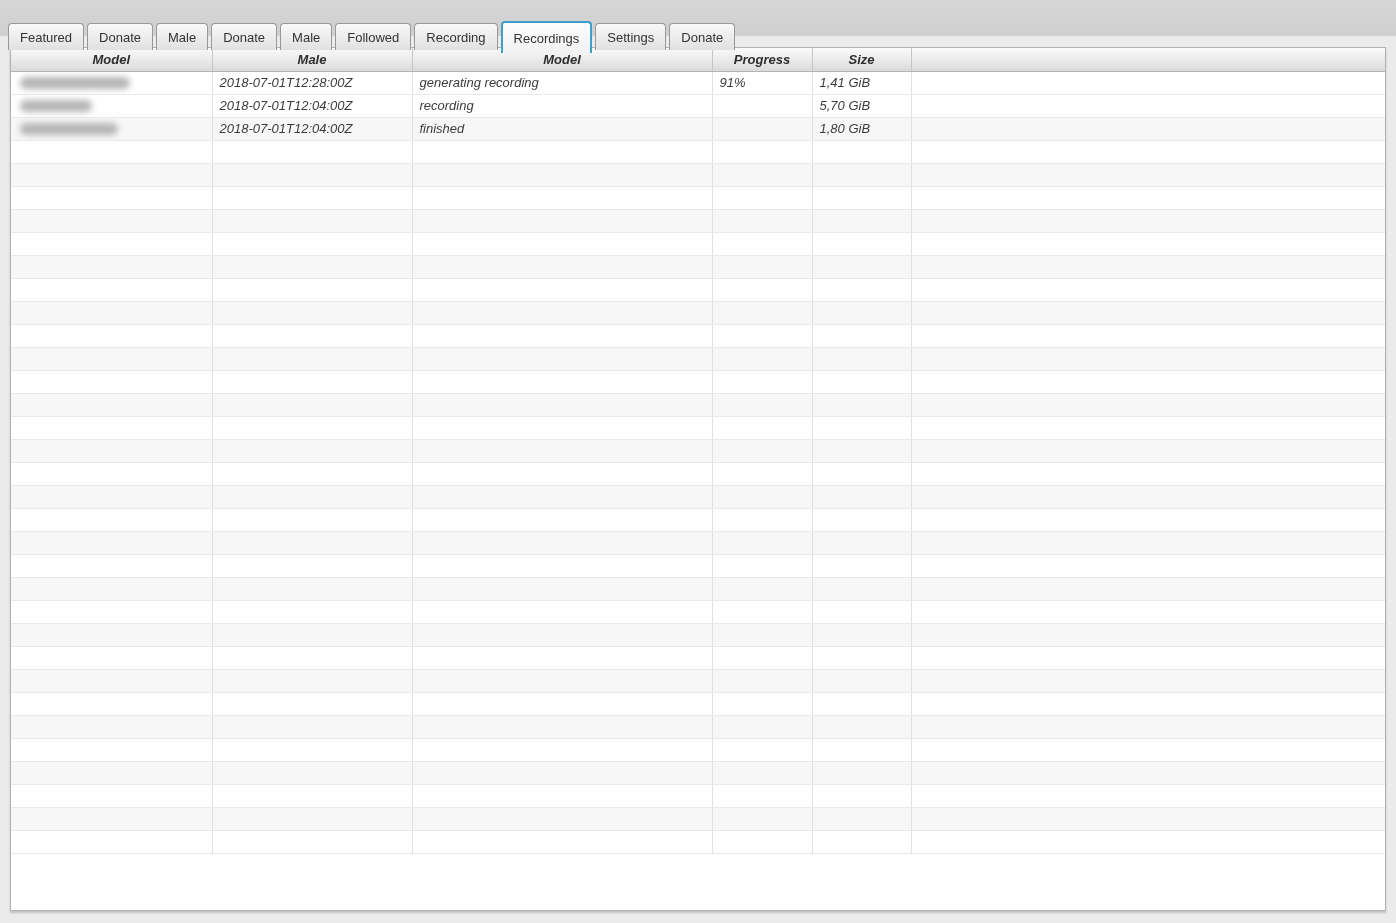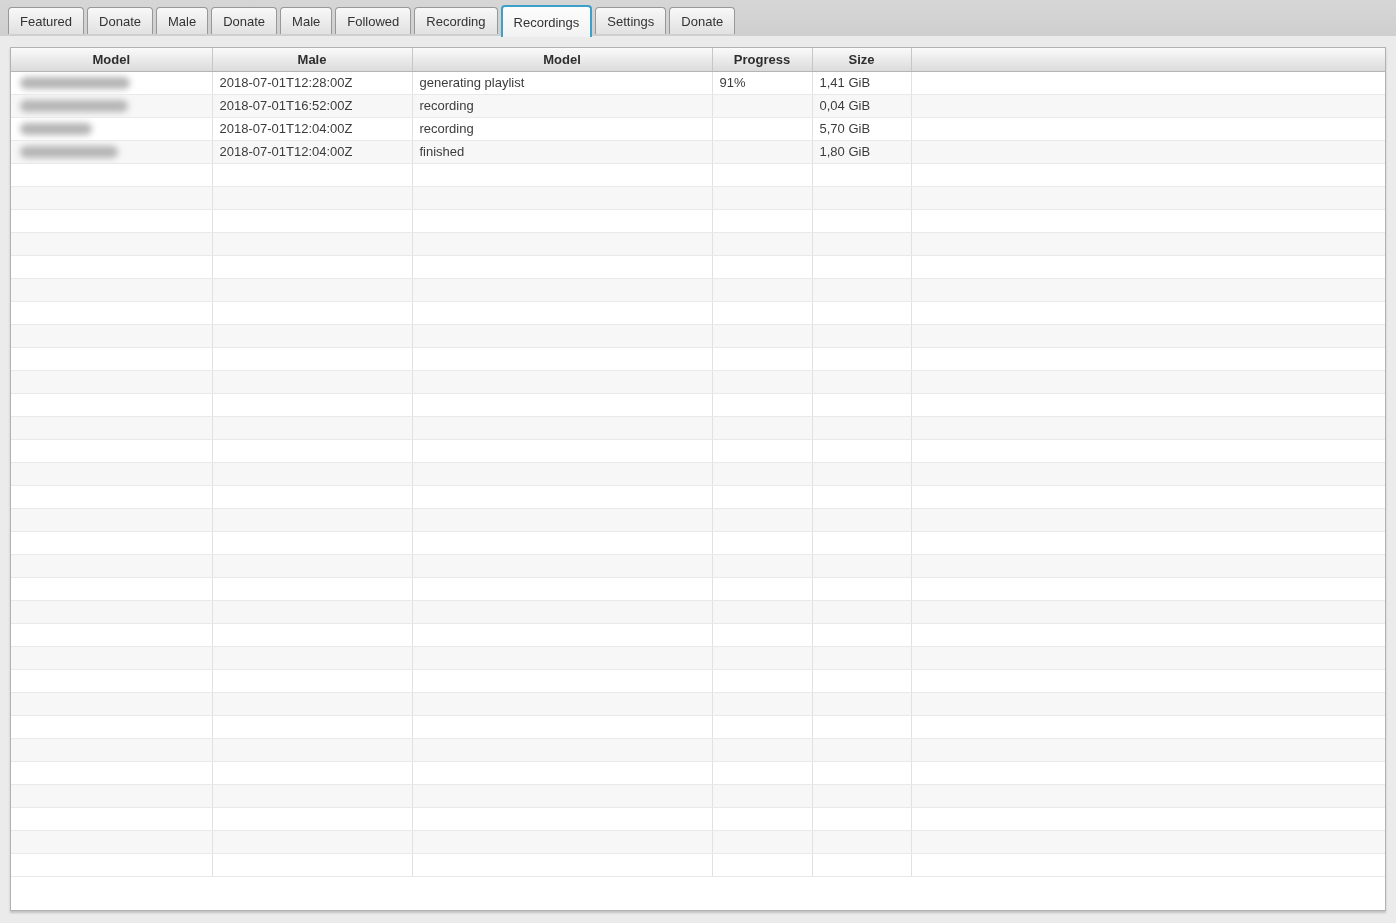--- a/index.html
+++ b/index.html
@@ -9,21 +9,21 @@
     font-family: "Liberation Sans", "DejaVu Sans", sans-serif;
     font-size: 13px;
     color: #3c3c3c;
     overflow: hidden;
   }
 
   
   .tabbar {
     height: 36px;
     background: linear-gradient(#d6d6d6, #cfcfcf);
-    padding: 7px 0 0 8px;
+    padding: 23px 0 0 8px;
     display: flex;
     align-items: flex-start;
     gap: 3px;
     position: relative;
   }
   .tab {
     height: 27px;
     padding: 0 11px;
     display: inline-flex;
     align-items: center;
@@ -48,21 +48,21 @@
   
   .content { padding: 11px 10px 0 10px; }
   .table-wrap {
     width: 1376px;
     height: 864px;
     background: #ffffff;
     border: 1px solid #b2b2b2;
     box-shadow: 0 2px 2px rgba(0,0,0,0.18);
     overflow: hidden;
   }
-  table { border-collapse: collapse; table-layout: fixed; width: 100%; }
+  table { border-collapse: collapse; table-layout: fixed; width: 100%; font-style: italic; }
   col.c-model    { width: 201px; }
   col.c-date     { width: 200px; }
   col.c-status   { width: 300px; }
   col.c-progress { width: 100px; }
   col.c-size     { width: 99px;  }
   col.c-extra    { width: auto;  }
   th {
     height: 23px;
     background: linear-gradient(#fafafa, #dbdbdb);
     border-bottom: 1px solid #b4b4b4;
@@ -130,33 +130,23 @@
           <th>Size</th>
           <th></th>
         </tr>
       </thead>
       <tbody id="tbody">
           <tr>
             <td>
               <div class="redaction" style="width: 110px;"></div>
             </td>
             <td>2018-07-01T12:28:00Z</td>
-            <td>generating playlist</td>
+            <td>generating recording</td>
             <td>91%</td>
             <td>1,41 GiB</td>
-            <td></td>
-          </tr>
-          <tr class="alt">
-            <td>
-              <div class="redaction" style="width: 108px;"></div>
-            </td>
-            <td>2018-07-01T16:52:00Z</td>
-            <td>recording</td>
-            <td></td>
-            <td>0,04 GiB</td>
             <td></td>
           </tr>
           <tr>
             <td>
               <div class="redaction" style="width: 72px;"></div>
             </td>
             <td>2018-07-01T12:04:00Z</td>
             <td>recording</td>
             <td></td>
             <td>5,70 GiB</td>

